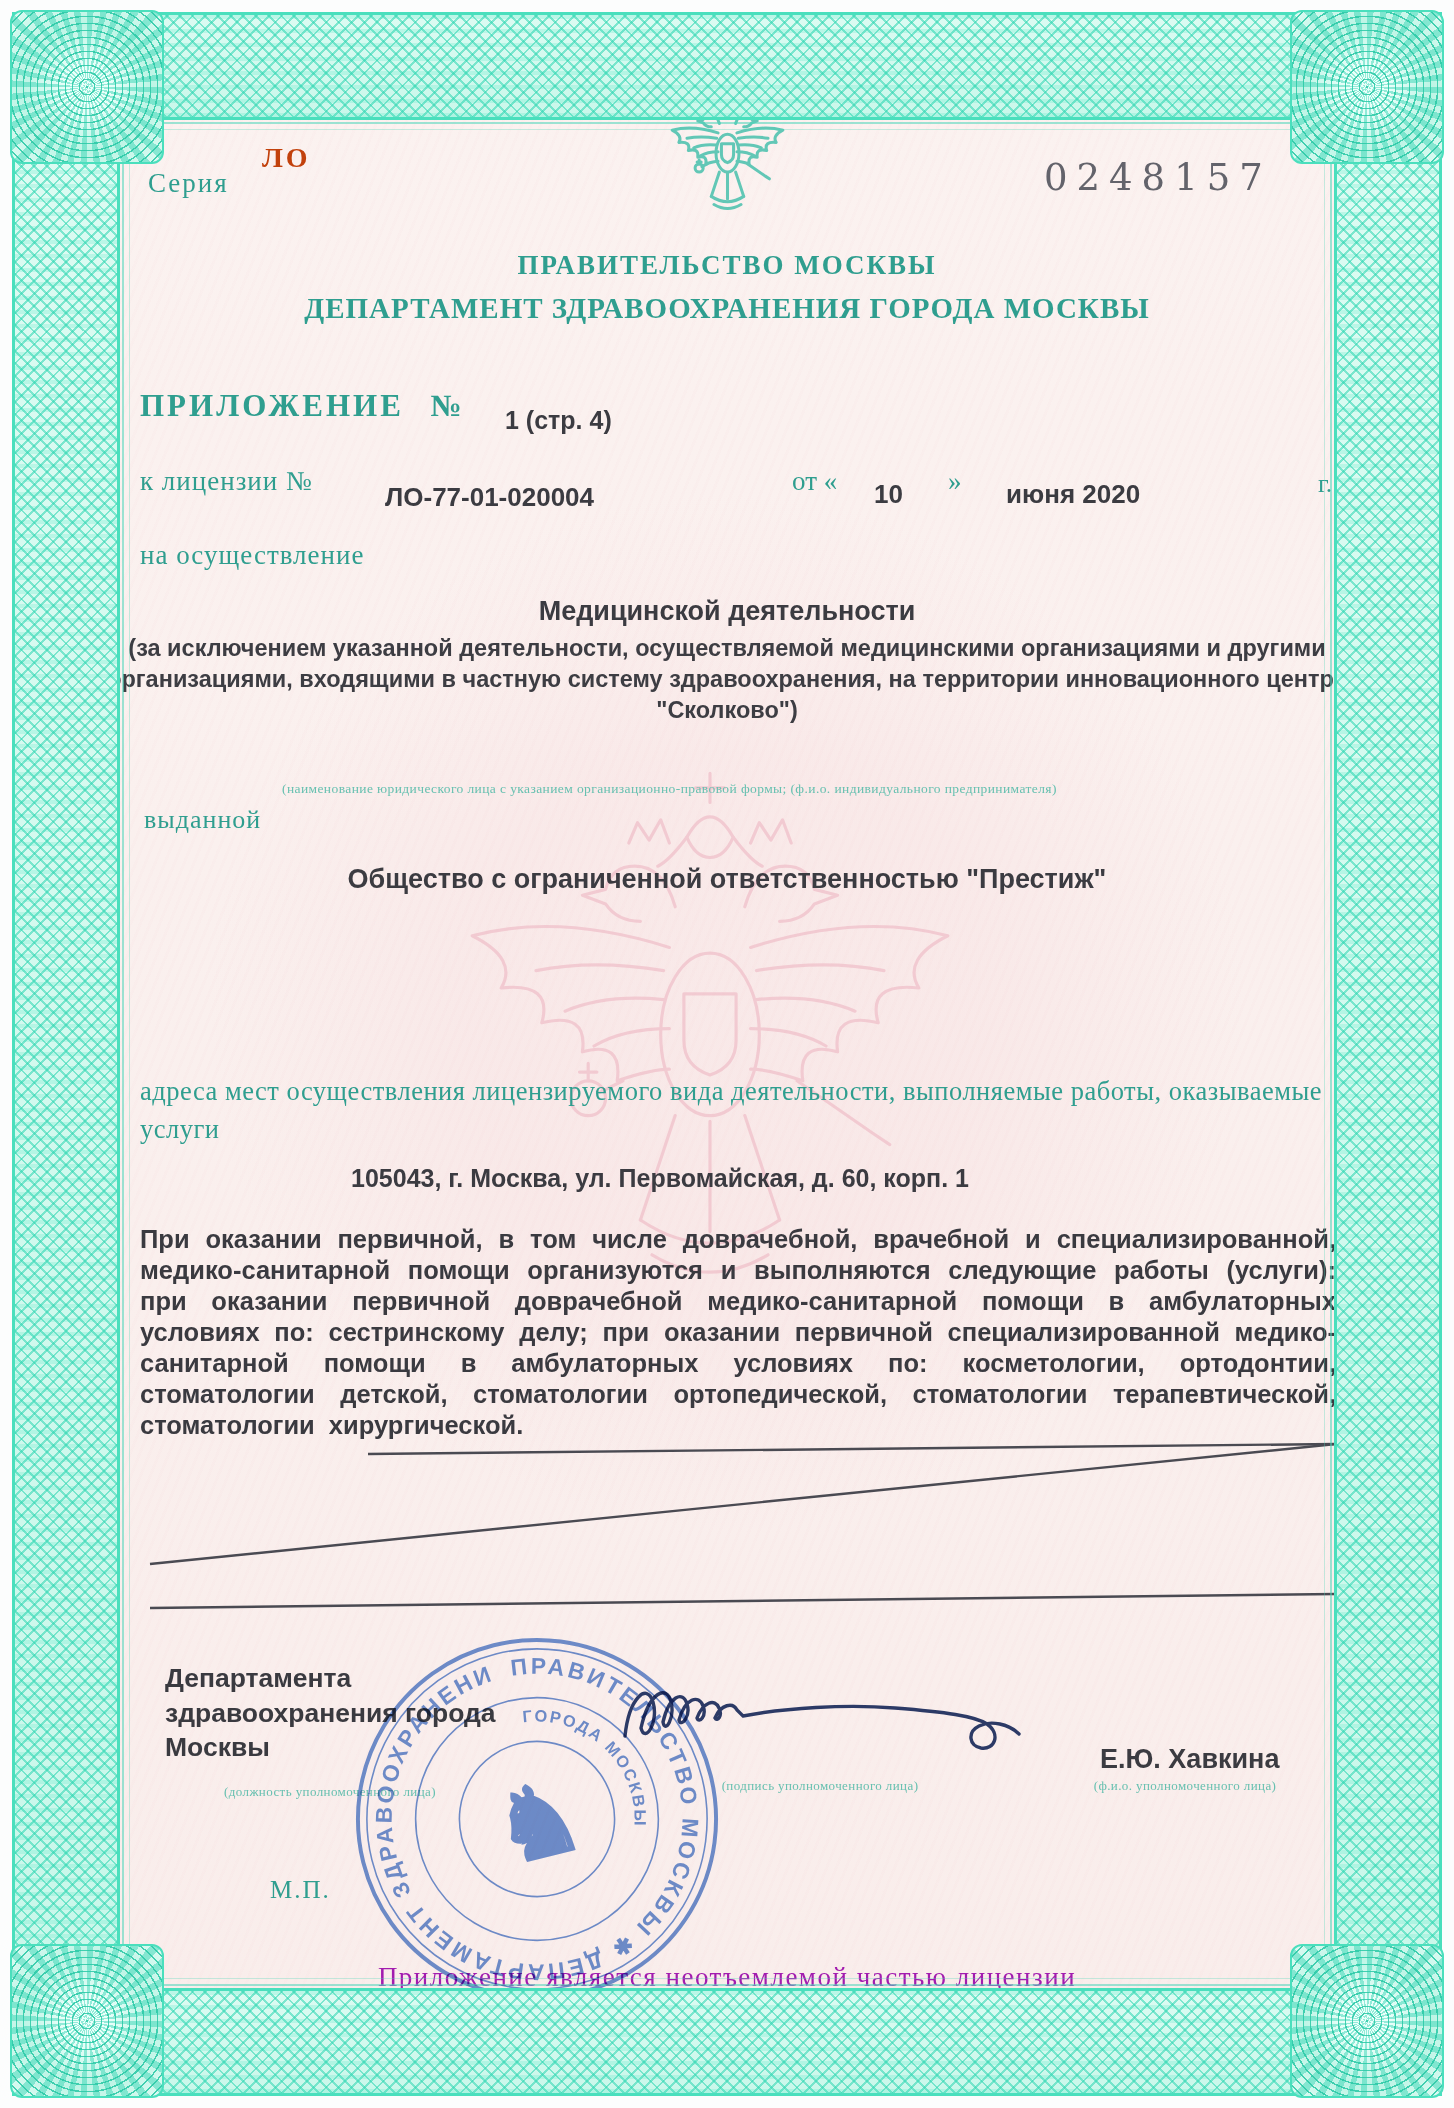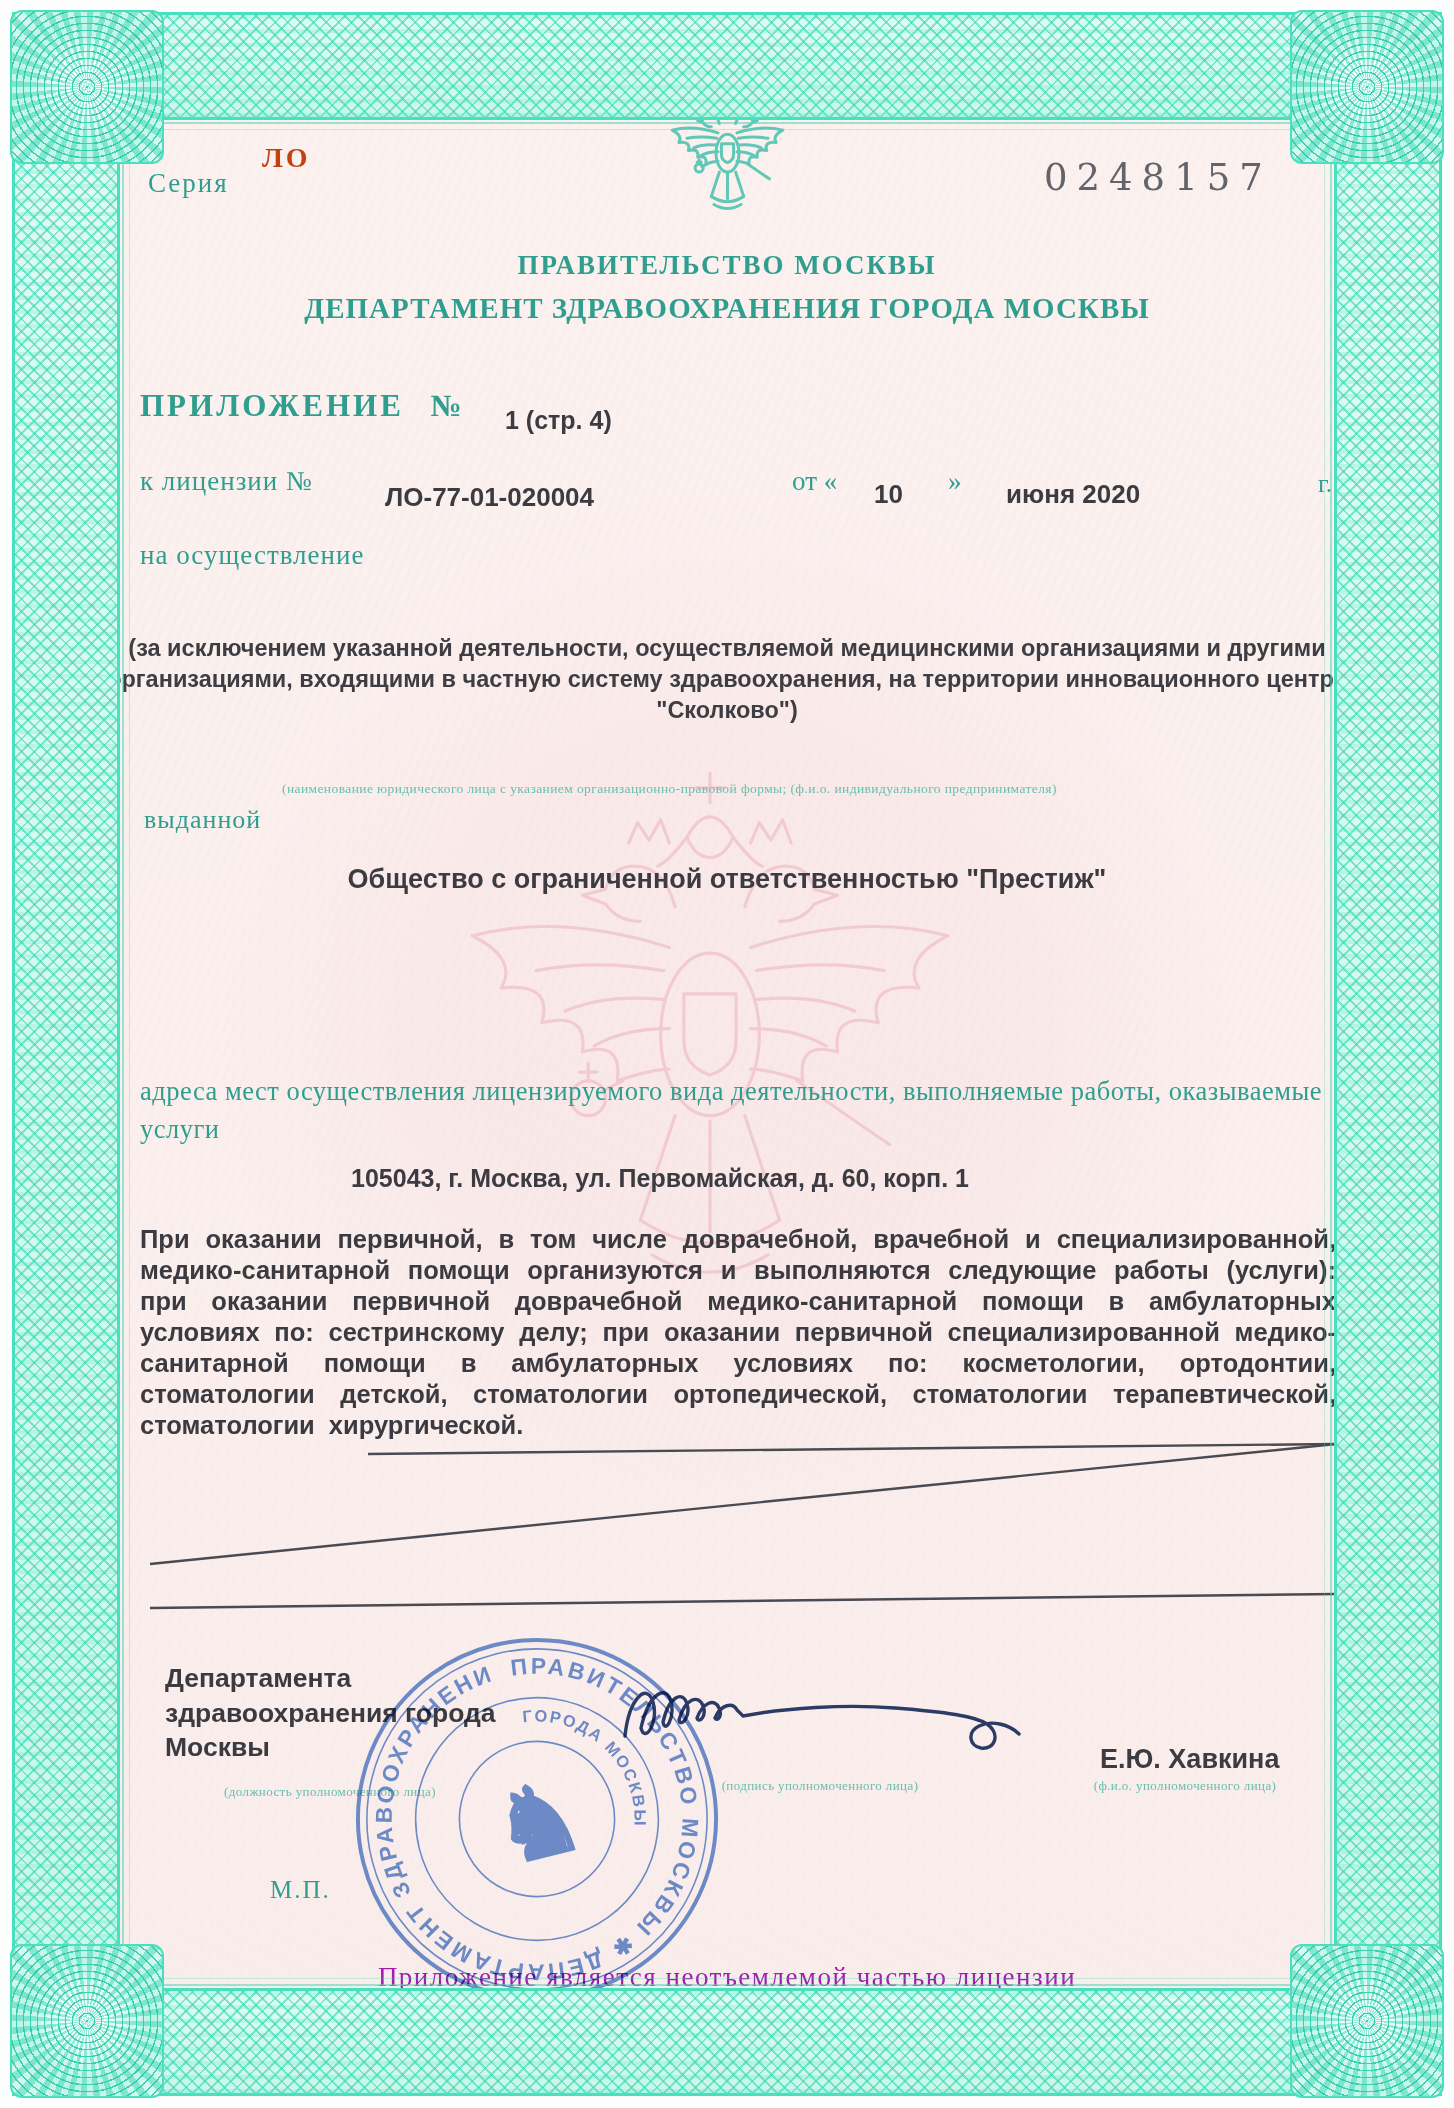--- a/index.html
+++ b/index.html
@@ -155,20 +155,21 @@
 
   <div class="lbl lic-label">к лицензии №</div>
   <div class="val lic-num">ЛО-77-01-020004</div>
   <div class="lbl date-prefix">от «</div>
   <div class="val date-day">10</div>
   <div class="lbl date-close">»</div>
   <div class="val date-my">июня 2020</div>
   <div class="lbl date-g">г.</div>
 
   <div class="lbl act-label">на осуществление</div>
+  <div class="val act-title">Медицинской деятельности</div>
   <div class="val act-note">(за исключением указанной деятельности, осуществляемой медицинскими организациями и другими организациями, входящими в частную систему здравоохранения, на территории инновационного центра "Сколково")</div>
 
   <div class="lbl issued-label">выданной</div>
   <div class="cap issued-caption">(наименование юридического лица с указанием организационно-правовой формы; (ф.и.о. индивидуального предпринимателя)</div>
   <div class="val org">Общество с ограниченной ответственностью "Престиж"</div>
 
   <div class="lbl addr-label">адреса мест осуществления лицензируемого вида деятельности, выполняемые работы, оказываемые услуги</div>
   <div class="val addr-val">105043, г. Москва, ул. Первомайская, д. 60, корп. 1</div>
 
   <div class="val services">При оказании первичной, в том числе доврачебной, врачебной и специализированной, медико-санитарной помощи организуются и выполняются следующие работы (услуги): при оказании первичной доврачебной медико-санитарной помощи в амбулаторных условиях по: сестринскому делу; при оказании первичной специализированной медико-санитарной помощи в амбулаторных условиях по: косметологии, ортодонтии, стоматологии детской, стоматологии ортопедической, стоматологии терапевтической, стоматологии хирургической.</div>

